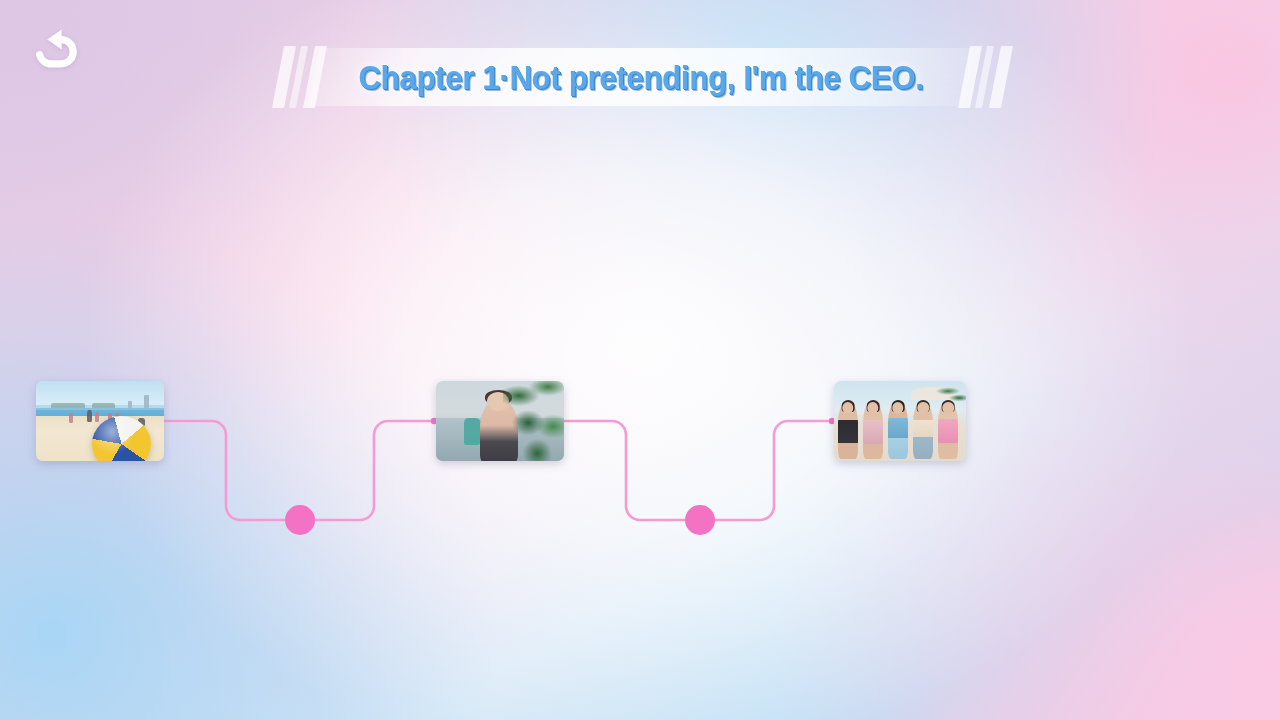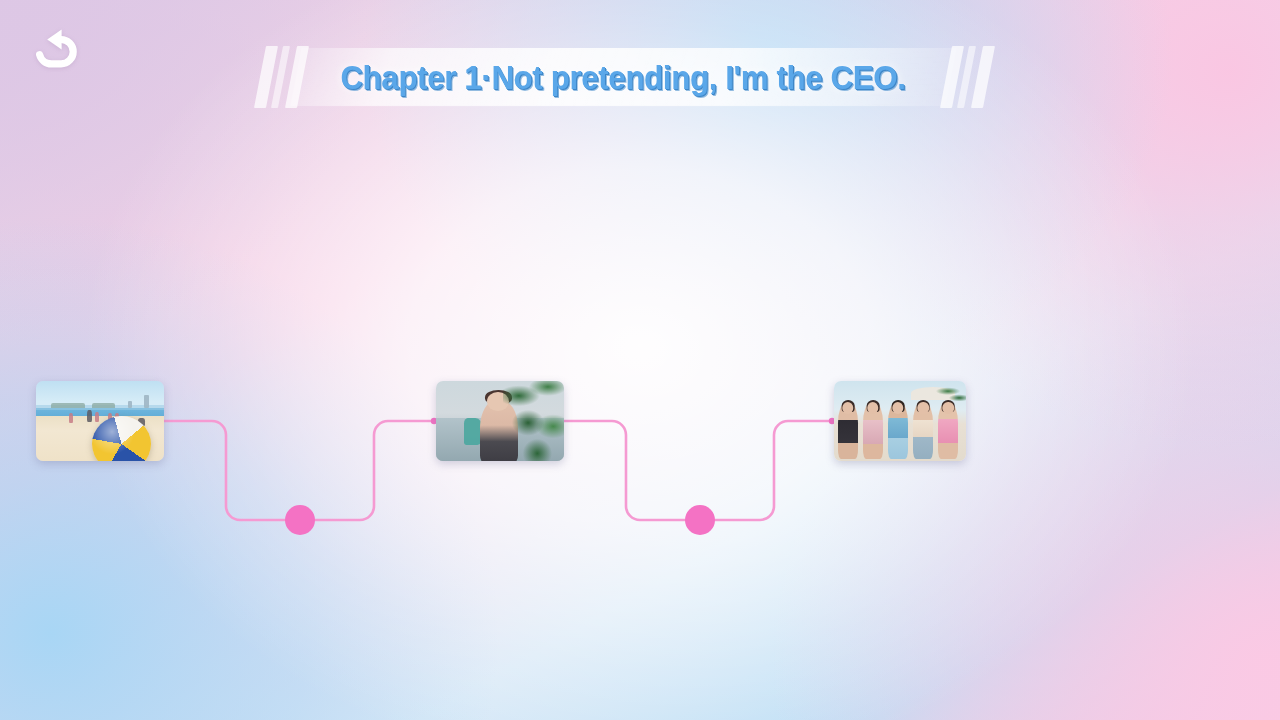--- a/index.html
+++ b/index.html
@@ -36,21 +36,21 @@
     cursor: pointer;
     display: flex;
     align-items: center;
     justify-content: center;
   }
   #back-button svg { display: block; filter: drop-shadow(0 1px 2px rgba(120,90,140,0.18)); }
 
   
   #title-banner {
     position: absolute;
-    left: 258px;
+    left: 276px;
     top: 44px;
     width: 730px;
     height: 66px;
   }
   .banner-plate {
     position: absolute;
     left: 38px;
     top: 4px;
     width: 655px;
     height: 58px;

